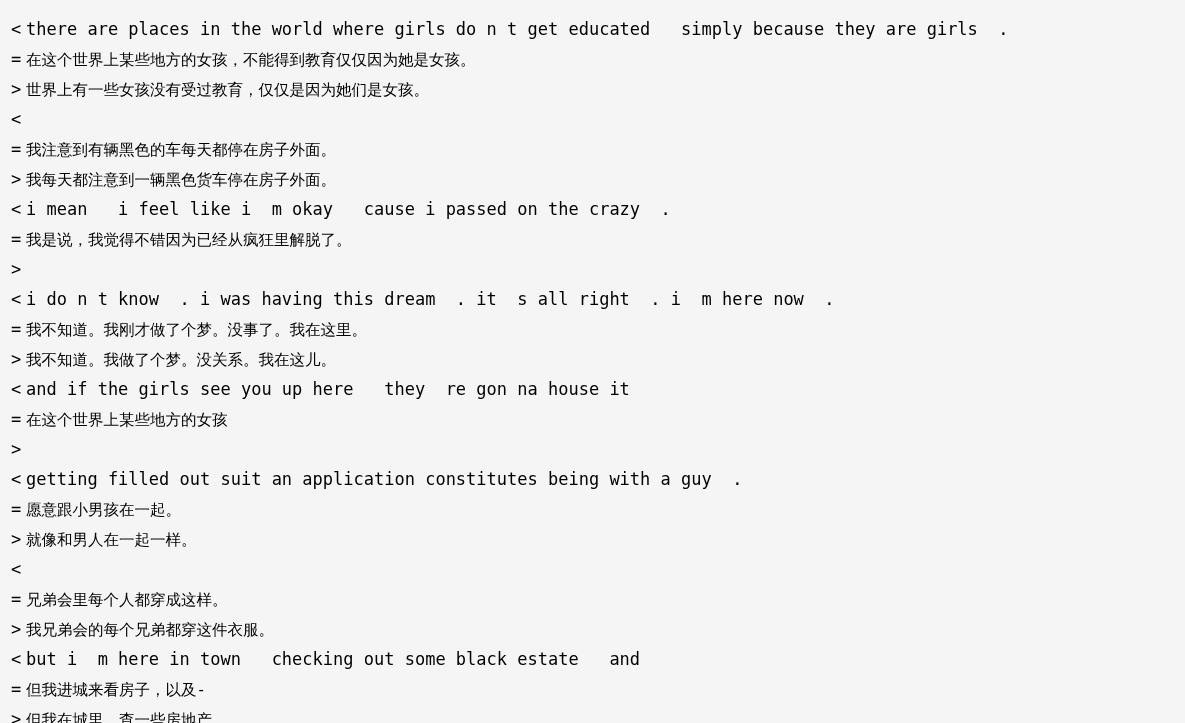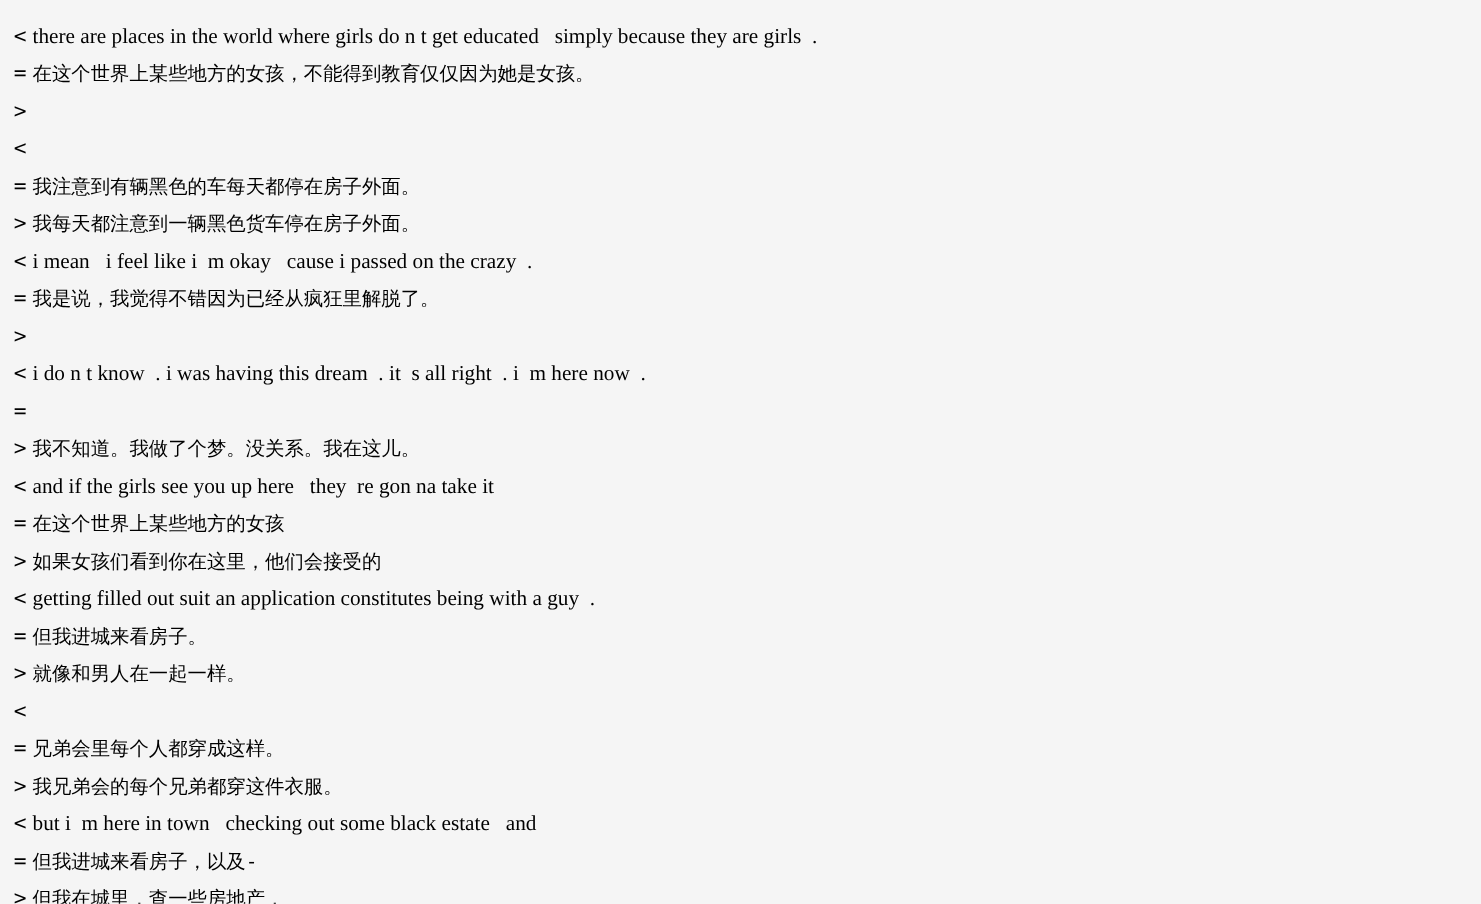--- a/index.html
+++ b/index.html
@@ -35,21 +35,20 @@
     font-family: "DejaVu Sans Mono", monospace;
     font-size: 17px;
     color: #000000;
   }
   .text {
     font-family: "DejaVu Sans Mono", monospace;
   }
   .line.src .text {
     font-size: 17px;
     letter-spacing: 0px;
-    font-family: Liberation Serif, serif;
   }
   .line.ref .text,
   .line.hyp .text {
     font-size: 15.5px;
   }
 </style>
 </head>
 <body>
 
 <div id="doc">
@@ -58,20 +57,21 @@
     <div class="line src">
       <span class="marker">&lt;</span>
       <span class="text">there are places in the world where girls do n t get educated   simply because they are girls  .</span>
     </div>
     <div class="line ref">
       <span class="marker">=</span>
       <span class="text">在这个世界上某些地方的女孩，不能得到教育仅仅因为她是女孩。</span>
     </div>
     <div class="line hyp">
       <span class="marker">&gt;</span>
+      <span class="text">世界上有一些女孩没有受过教育，仅仅是因为她们是女孩。</span>
     </div>
   </div>
 
   <div class="group">
     <div class="line src">
       <span class="marker">&lt;</span>
     </div>
     <div class="line ref">
       <span class="marker">=</span>
       <span class="text">我注意到有辆黑色的车每天都停在房子外面。</span>
@@ -96,50 +96,50 @@
     </div>
   </div>
 
   <div class="group">
     <div class="line src">
       <span class="marker">&lt;</span>
       <span class="text">i do n t know  . i was having this dream  . it  s all right  . i  m here now  .</span>
     </div>
     <div class="line ref">
       <span class="marker">=</span>
+      <span class="text">我不知道。我刚才做了个梦。没事了。我在这里。</span>
     </div>
     <div class="line hyp">
       <span class="marker">&gt;</span>
       <span class="text">我不知道。我做了个梦。没关系。我在这儿。</span>
     </div>
   </div>
 
   <div class="group">
     <div class="line src">
       <span class="marker">&lt;</span>
-      <span class="text">and if the girls see you up here   they  re gon na take it</span>
+      <span class="text">and if the girls see you up here   they  re gon na house it</span>
     </div>
     <div class="line ref">
       <span class="marker">=</span>
       <span class="text">在这个世界上某些地方的女孩</span>
     </div>
     <div class="line hyp">
       <span class="marker">&gt;</span>
-      <span class="text">如果女孩们看到你在这里，他们会接受的</span>
     </div>
   </div>
 
   <div class="group">
     <div class="line src">
       <span class="marker">&lt;</span>
       <span class="text">getting filled out suit an application constitutes being with a guy  .</span>
     </div>
     <div class="line ref">
       <span class="marker">=</span>
-      <span class="text">但我进城来看房子。</span>
+      <span class="text">愿意跟小男孩在一起。</span>
     </div>
     <div class="line hyp">
       <span class="marker">&gt;</span>
       <span class="text">就像和男人在一起一样。</span>
     </div>
   </div>
 
   <div class="group">
     <div class="line src">
       <span class="marker">&lt;</span>

